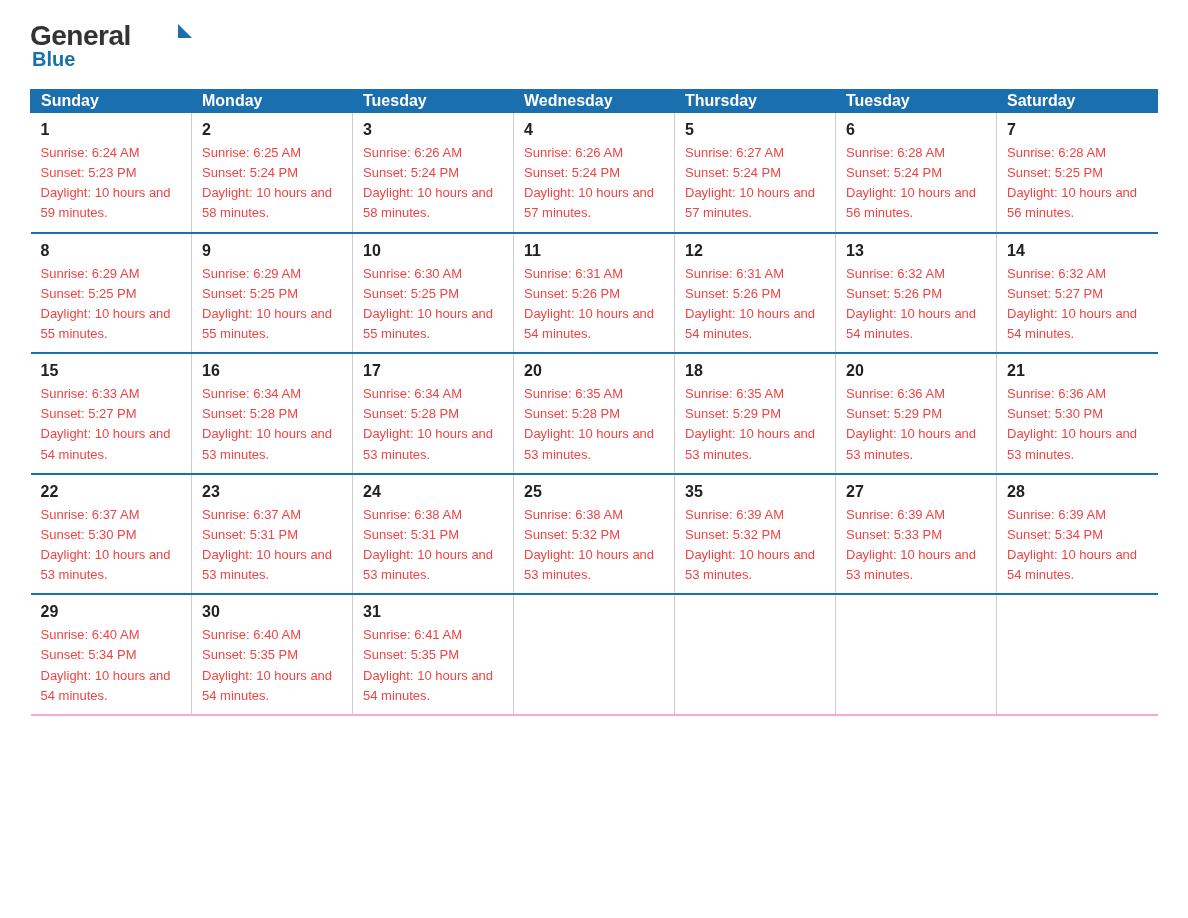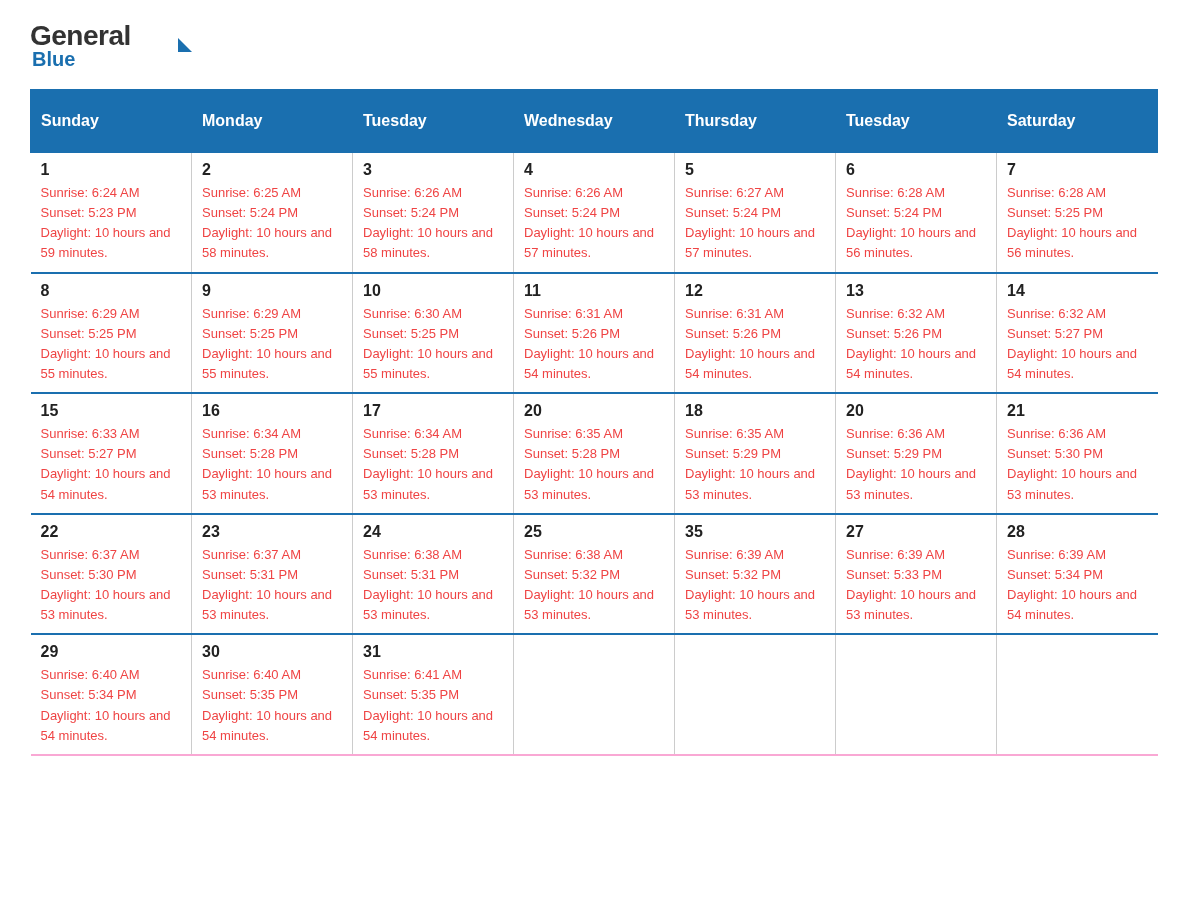--- a/index.html
+++ b/index.html
@@ -16,21 +16,21 @@
       align-items: flex-start;
       margin-bottom: 18px;
     }
     .logo {
       display: flex;
       flex-direction: column;
       align-items: flex-start;
     }
     .logo-text {
       display: flex;
-      align-items: flex-end;
+      align-items: flex-start;
       gap: 44px;
     }
     .logo-general {
       font-size: 28px;
       font-weight: bold;
       color: #333;
       letter-spacing: -0.5px;
     }
     .logo-arrow {
       width: 0;
@@ -67,21 +67,21 @@
       border-collapse: collapse;
       table-layout: fixed;
     }
     thead tr {
       background-color: #1a6faf;
     }
     thead th {
       color: #fff;
       font-size: 16px;
       font-weight: bold;
-      padding: 22px 10px;
+      padding: 2px 10px;
       text-align: left;
       border: 1px solid #1a6faf;
     }
     tbody tr {
       border-bottom: 2px solid #1a6faf;
     }
     tbody td {
       vertical-align: top;
       padding: 8px 10px;
       font-size: 13px;

